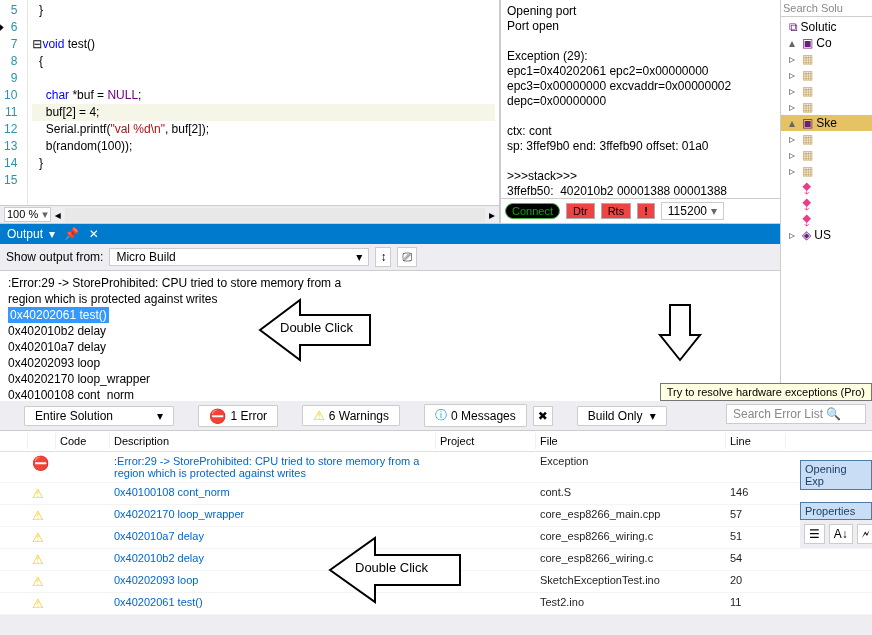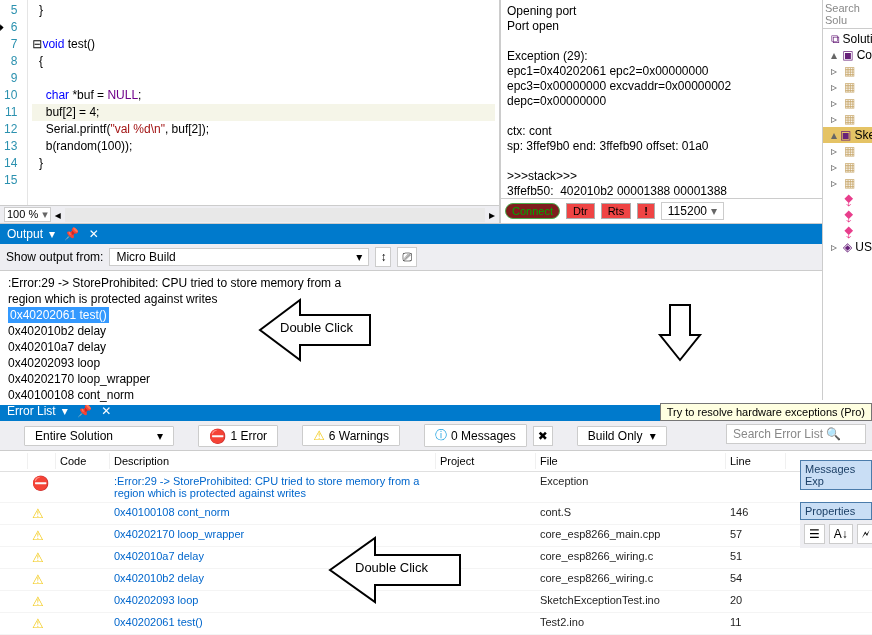--- a/index.html
+++ b/index.html
@@ -16,24 +16,24 @@
 .str { color:#a31515; }
 .mac { color:#6f008a; }
 .code-arrow { position:absolute; left:-36px; top:19px; font-size:14px; color:#000;}
 .zoom-bar { height:18px; background:#eeeef2; border-top:1px solid #ccc; display:flex; align-items:center; gap:4px; padding:0 4px;}
 .zoom-combo { border:1px solid #ccc; background:#fff; font-size:11px; padding:0 2px;}
 
 .serial-pane { flex:1; background:#fff; border-left:1px solid #ccc; font-family: Consolas, monospace; font-size:12px; display:flex; flex-direction:column; }
 .serial-text { padding:4px 6px; flex:1; overflow:hidden; line-height:15px; white-space:pre; }
 .serial-toolbar { border-top:1px solid #ccc; padding:3px 4px; display:flex; align-items:center; gap:6px;}
 .serial-btn { border:1px solid #adadad; background:#ef4444; padding:1px 6px; font-size:11px;}
-.serial-btn.connect { background:#7f1d1d; border-color:#4caf50; color:#0a0;border-radius:8px;}
+.serial-btn.connect { background:#000000; border-color:#4caf50; color:#0a0;border-radius:8px;}
 .serial-baud { border:1px solid #ccc; padding:1px 6px; background:#fff;text-align:center;}
 
-.solution-pane { position:absolute; right:0; top:0; width:50px; height:400px; background:#fff; border-left:1px solid #ccc; }
+.solution-pane { position:absolute; right:0; top:0; width:92px; height:400px; background:#fff; border-left:1px solid #ccc; }
 .sol-search { border-bottom:1px solid #ccc; padding:2px; color:#888; font-size:11px; }
 .sol-tree { padding:2px 0; font-size:11px; }
 .sol-tree div.node { padding:1px 0 1px 8px; display:flex; align-items:center; gap:3px; white-space:nowrap; }
 .sol-tree .arrow { color:#666; width:10px; display:inline-block;}
 .sol-tree .sel { background:#e5c365; }
 
 .panel-title { background:#c9def5; border:1px solid #4b7cab; color:#1b3f66; padding:2px 6px; font-size:12px; display:flex; align-items:center;}
 .panel-title.dark { background:#007acc; color:#fff; border-color:#007acc;}
 .panel-title .controls span { margin-left:6px; cursor:pointer; }
 
@@ -171,28 +171,20 @@
     <div><span class="sel">0x40202061 test()</span></div>
     <div>0x402010b2 delay</div>
     <div>0x402010a7 delay</div>
     <div>0x40202093 loop</div>
     <div>0x40202170 loop_wrapper</div>
     <div>0x40100108 cont_norm</div>
   </div>
 </div>
 
 <div class="errorlist-panel">
-  <div class="panel-title dark">
-    <span>Error List</span>
-    <span class="controls">
-      <span>▾</span>
-      <span>📌</span>
-      <span>✕</span>
-    </span>
-  </div>
   <div class="el-toolbar">
     <div class="tooltip">Try to resolve hardware exceptions (Pro)</div>
     <span class="el-filter combo-small">
         <span>Entire Solution</span>
         <span>▾</span>
       </span>
     <span class="el-filter">
         <span class="ico-err">⛔</span>
         <span>1 Error</span>
       </span>
@@ -346,21 +338,21 @@
       </div>
     <div class="node">
         <span class="arrow">▹</span>
         <span style="color:#68217a">◈</span>
         <span>US</span>
       </div>
   </div>
 </div>
 
 <div class="right-stub" style="top:460px;">
-  <div class="panel-title">Messages Exp</div>
+  <div class="panel-title">Opening Exp</div>
   <div class="panel-title" style="margin-top:12px;">Properties</div>
   <div style="background:#eeeef2;padding:4px;display:flex;gap:4px;">
     <span class="el-btn">☰</span>
     <span class="el-btn">A↓</span>
     <span class="el-btn">🗲</span>
   </div>
 </div>
 
 <svg class="annot-arrow" style="left:250px;top:290px;" width="130" height="80">
   <polygon class="arrow-shape" points="10,40 50,10 50,25 120,25 120,55 50,55 50,70"></polygon>

